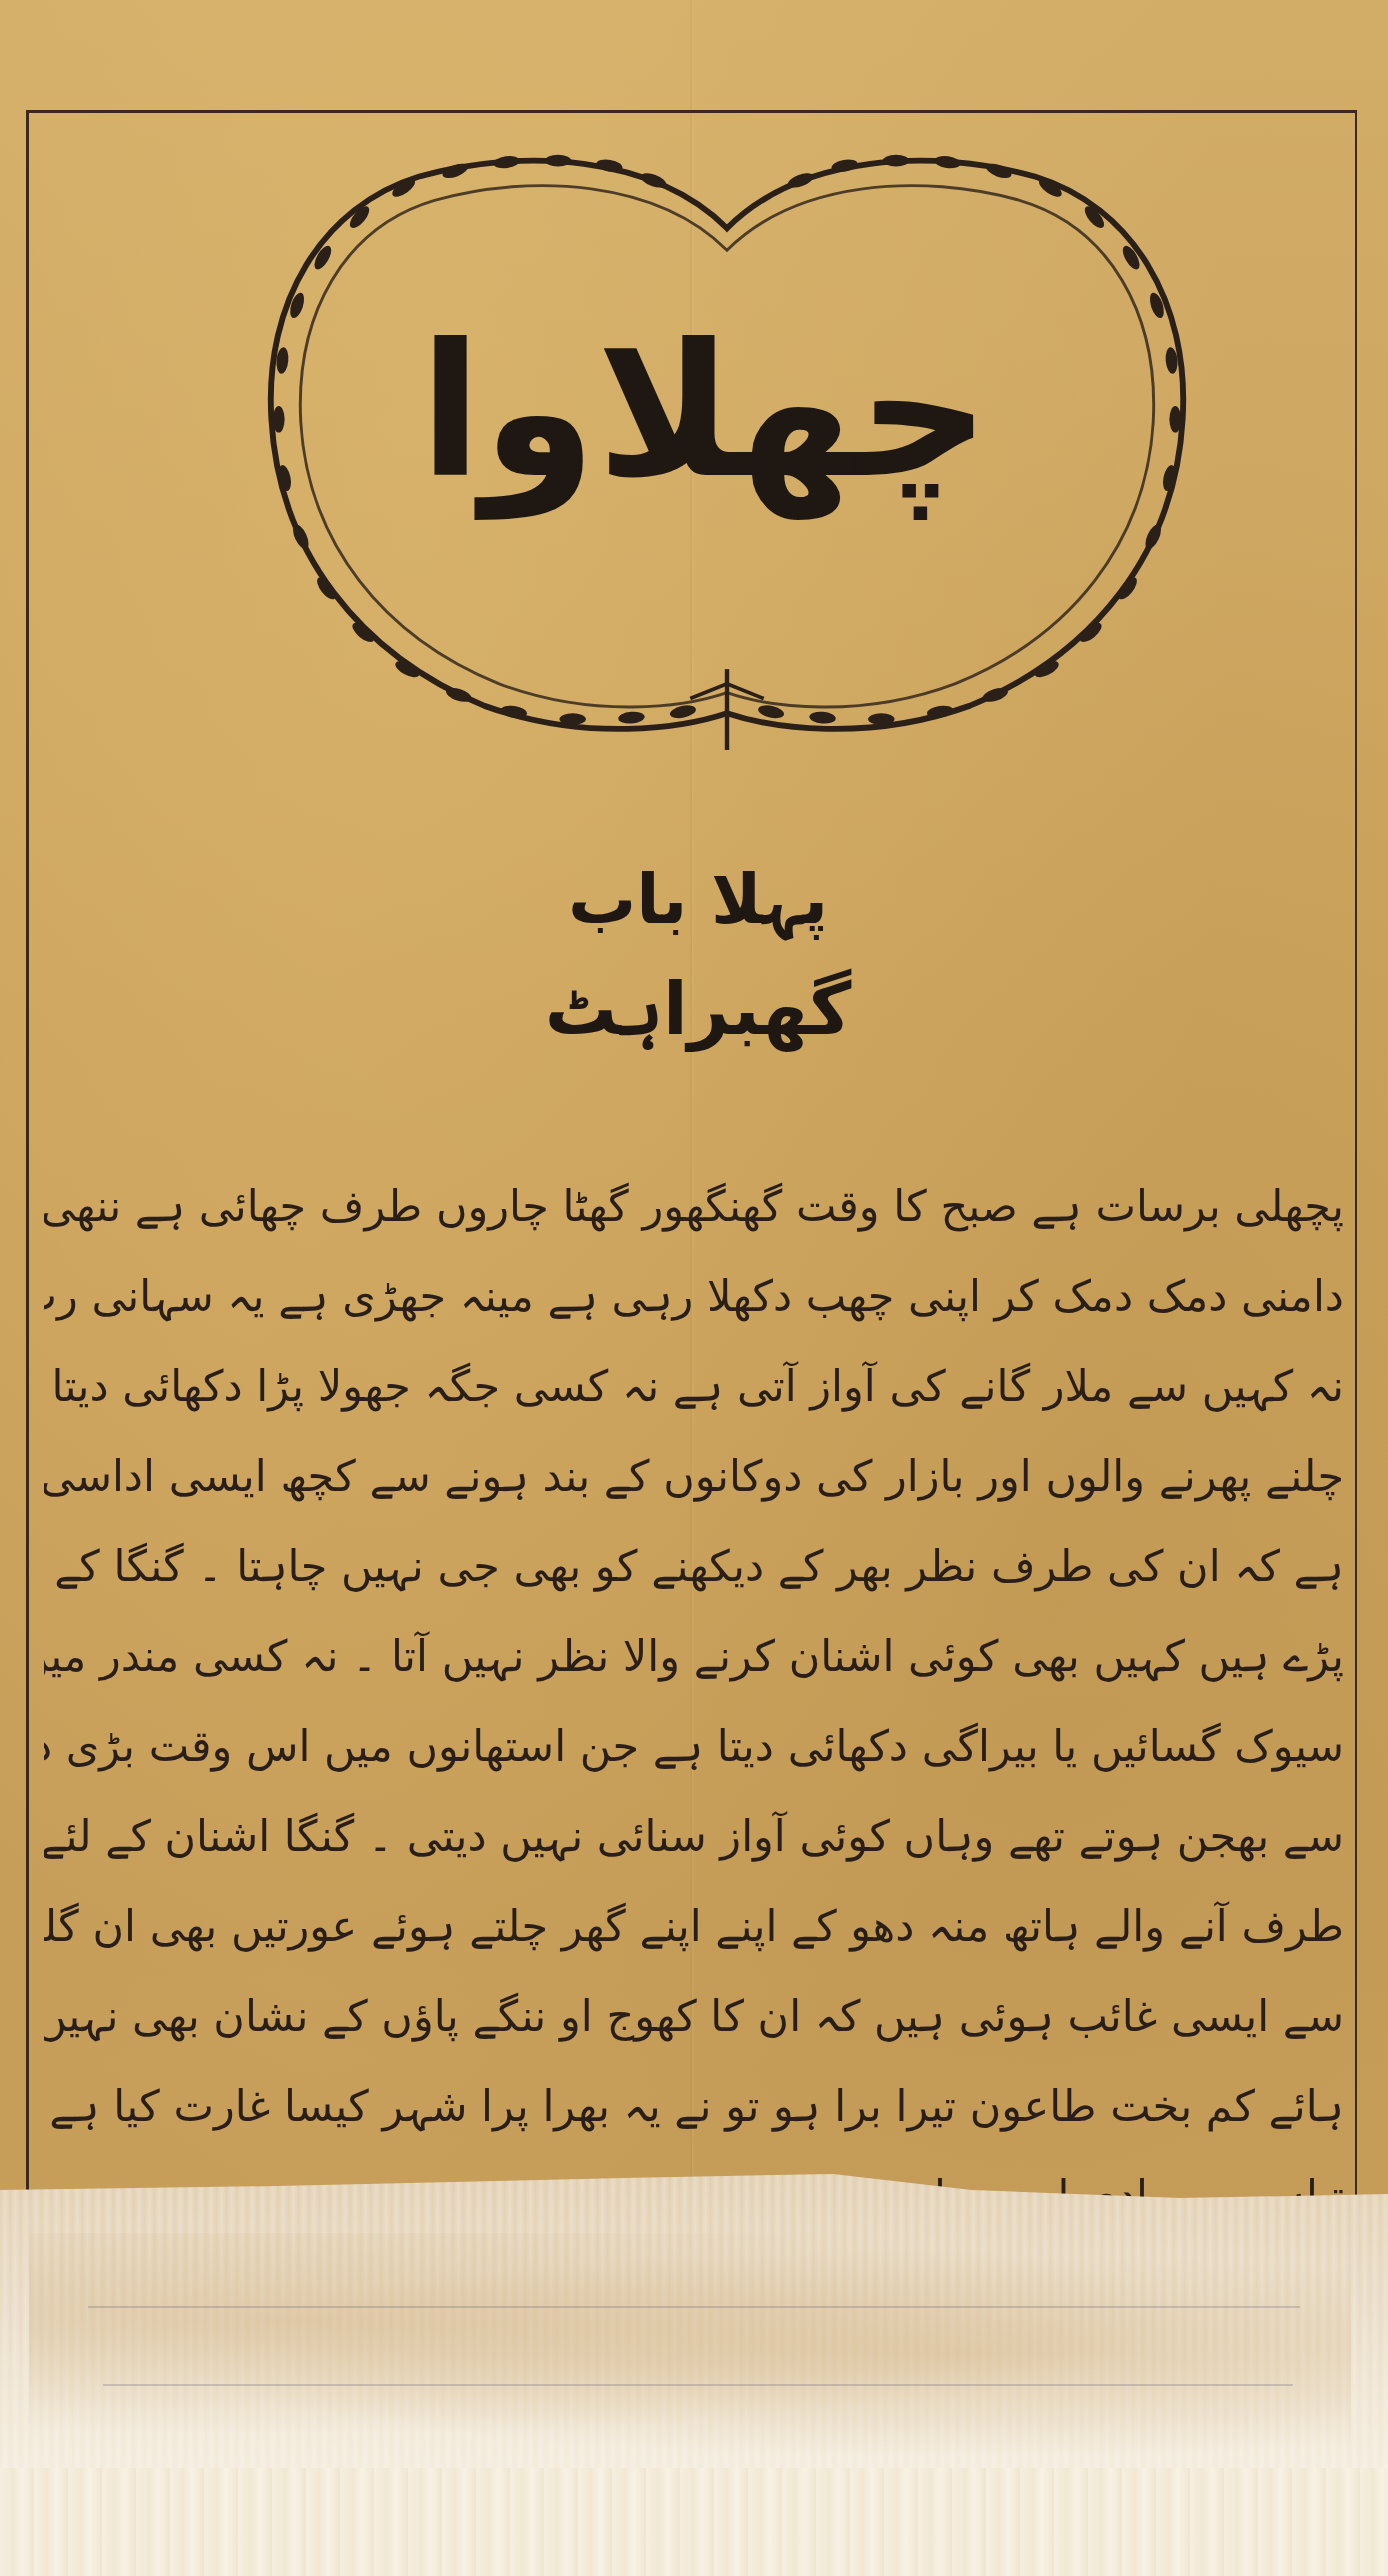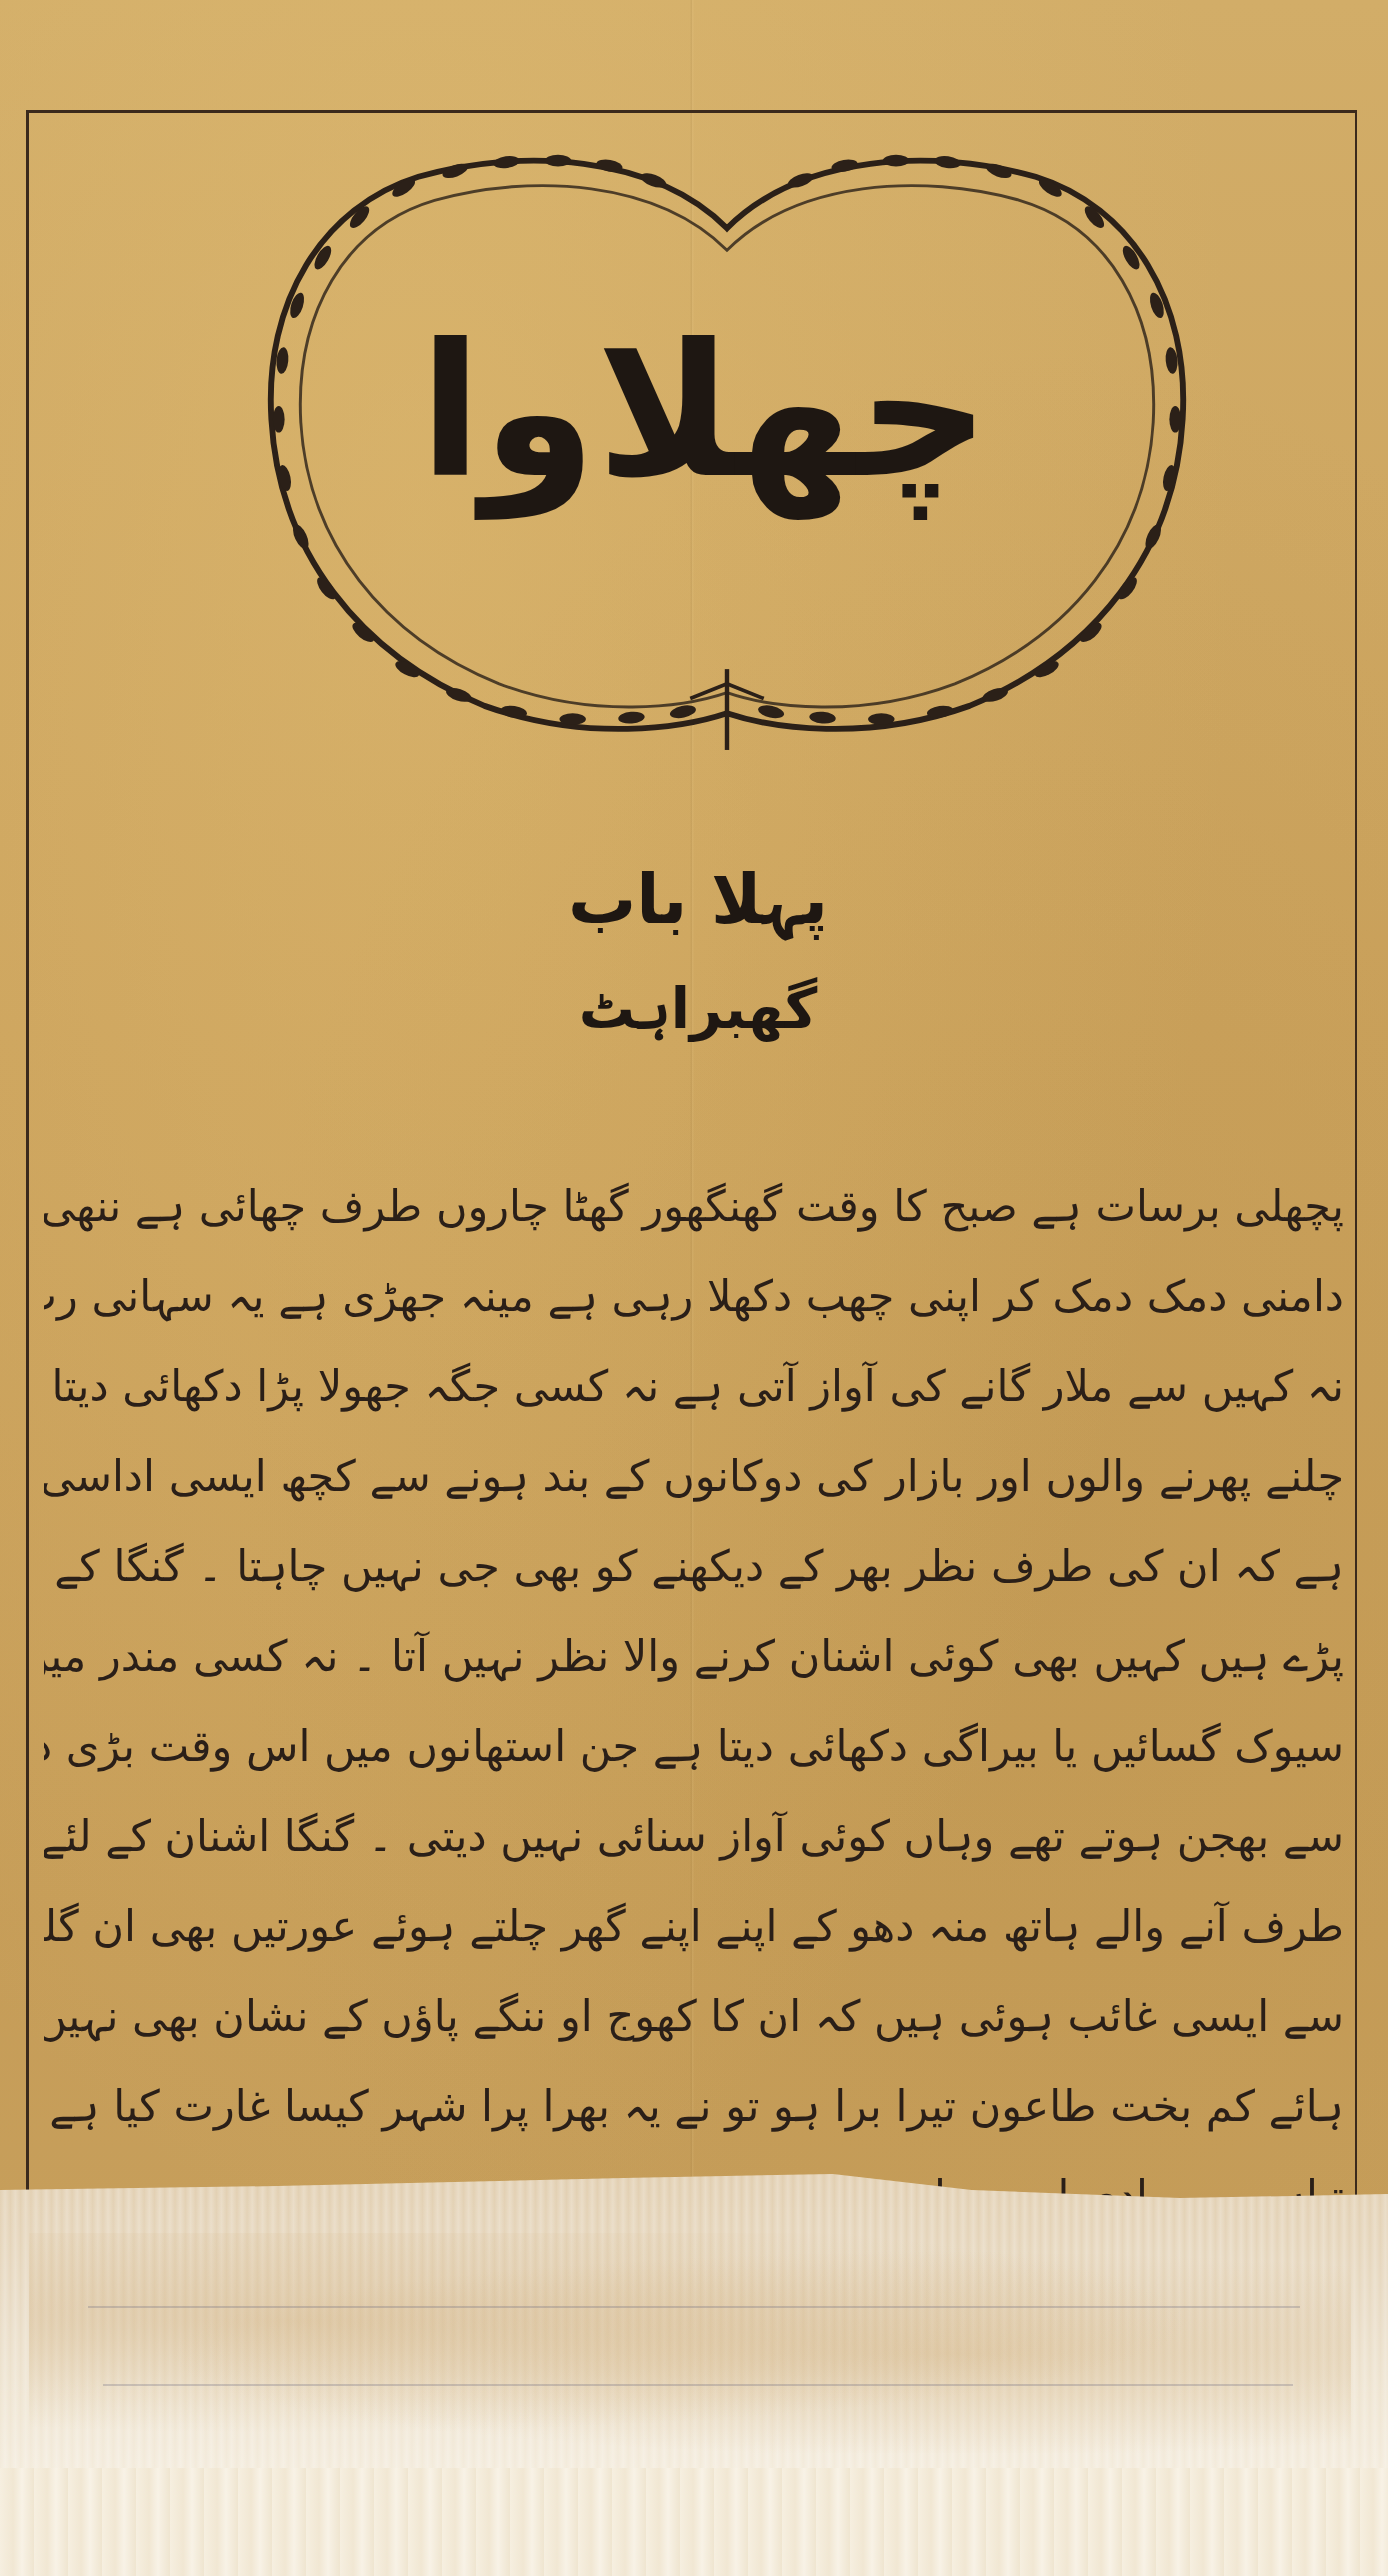--- a/index.html
+++ b/index.html
@@ -74,21 +74,21 @@
     color: #1e1712;
     font-weight: bold;
     font-family: "DejaVu Sans", sans-serif;
   }
   .chapter .num {
     font-size: 68px;
     line-height: 95px;
     display: block;
   }
   .chapter .name {
-    font-size: 56px;
+    font-size: 72px;
     line-height: 110px;
     display: block;
     margin-top: 7.3px;
   }
   .body-text {
     position: absolute;
     left: 44px;
     top: 1161px;
     width: 1300px;
     direction: rtl;

